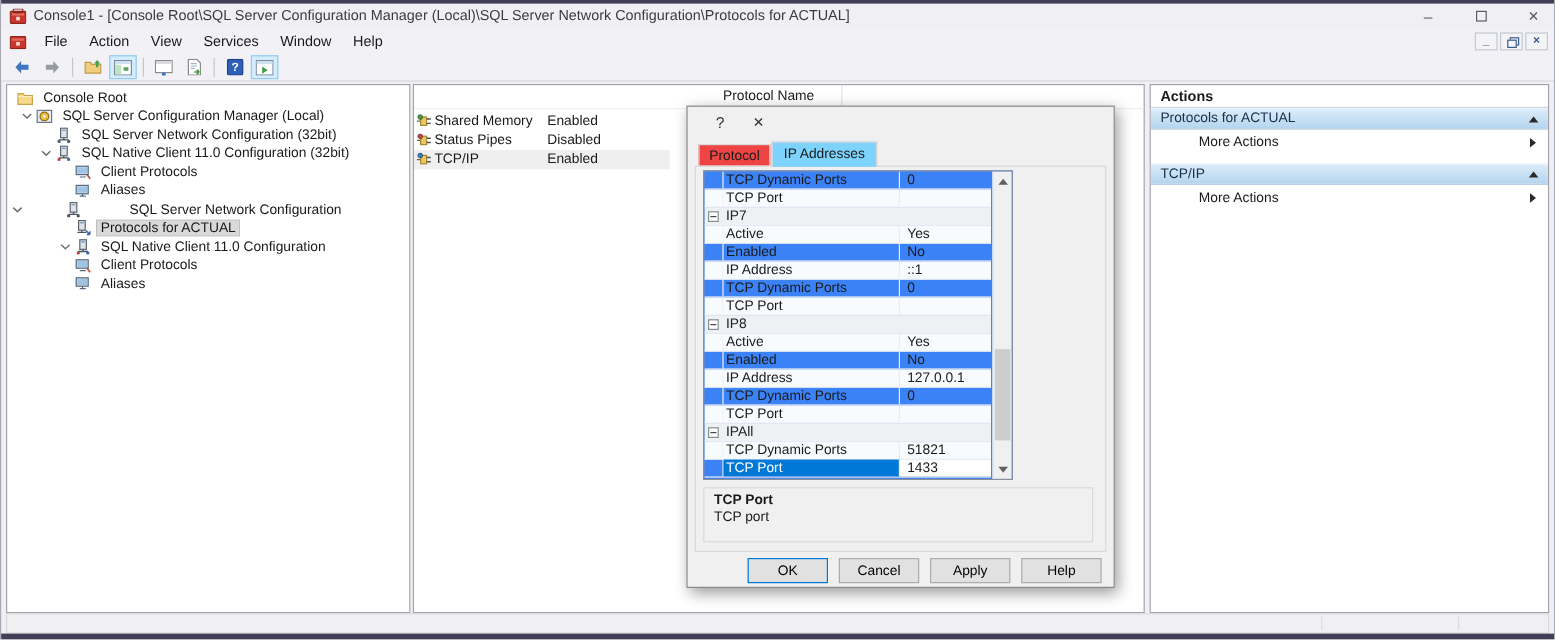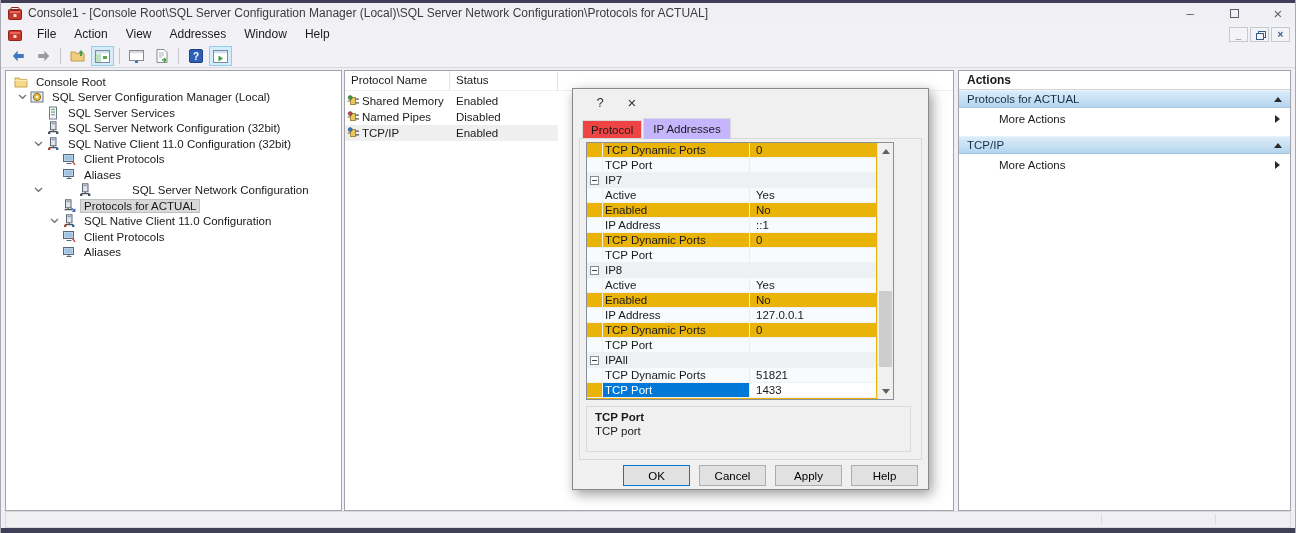--- a/index.html
+++ b/index.html
@@ -42,21 +42,21 @@
 
   
   .tree { padding-top:3px; }
   .tree-row { height:15.5px; display:flex; align-items:center; font-size:11.5px; white-space:nowrap; cursor:default; }
   .tree-row .exp { width:16px; flex:0 0 auto; display:flex; align-items:center; justify-content:center; }
   .tree-row .ticon { width:15px; height:14px; flex:0 0 auto; margin-right:4px; display:flex; align-items:center; }
   .tree-label { padding:0 3px; }
   .tree-row.selected .tree-label { background:#d9d9d9; outline:1px solid #bfbfbf; }
 
   
-  .list-header { display:flex; height:20px; align-items:center; border-bottom:1px solid #f0f0f0; font-size:11.5px; color:#1a1a1a; }
+  .list-header { display:flex; height:20px; align-items:center; border-bottom:1px solid #f0f0f0; font-size:11.5px; color:#1a1a1a;flex-direction:column; }
   .hcell { padding-left:6px; height:20px; line-height:19px; border-right:1px solid #e4e4e4; }
   .hcell.c1 { width:105px; } .hcell.c2 { width:108px; }
   .list-rows { padding-top:2px; }
   .list-row { display:flex; align-items:center; height:16px; width:213px; font-size:11.5px; cursor:default; }
   .list-row.selected { background:#efefef; }
   .list-row .picon { width:17px; display:flex; justify-content:center; flex:0 0 auto; }
   .list-row .pname { width:88px; }
   .list-row .pstatus { padding-left:6px; }
 
   
@@ -68,23 +68,23 @@
   .action-item { height:22px; display:flex; align-items:center; padding:0 10px 0 40px; font-size:11.5px; cursor:default; margin-bottom:6px; }
   .action-item .spacer { flex:1; }
 
   
   .dialog { position:absolute; left:571px; top:88px; width:357px; height:402px; background:#f0f0f0; border:1px solid #898989; box-shadow:3px 4px 12px rgba(0,0,0,.4); z-index:20; }
   .dlg-titlebar { height:26px; display:flex; align-items:center; padding-left:11px; }
   .dlg-title { font-size:12px; color:#1a1a1a; flex:1; }
   .dlg-ctl { width:32px; height:22px; display:flex; align-items:center; justify-content:center; color:#333; font-size:13px; }
   .dlg-tabs { position:absolute; left:6px; right:6px; top:27px; height:22px; padding-left:3px; display:flex; align-items:flex-end; }
   .tab { font-size:11.5px; padding:3px 8px 3px; border:1px solid #d9d9d9; border-bottom:none; background:#ef4444; margin-right:1px; position:relative; top:1px; cursor:default; }
-  .tab.active { background:#c4b5fd; padding:4px 9px; top:1px; z-index:2; }
+  .tab.active { background:#7dd3fc; padding:4px 9px; top:1px; z-index:2; }
   .dlg-page { position:absolute; left:6px; right:6px; top:49px; height:322px; border:1px solid #d9d9d9; background:#f0f0f0; }
-  .grid { position:absolute; left:6px; top:3px; width:308px; height:258px; border:1px solid #898f98; background:#eab308; }
+  .grid { position:absolute; left:6px; top:3px; width:258px; height:258px; border:1px solid #898f98; background:#3b82f6; }
   .grid-rows { position:absolute; left:0; top:0; right:17px; bottom:0; overflow:hidden; }
   .g-row { display:flex; height:15px; font-size:11.5px; align-items:center; border-bottom:1px solid #f0f0f0; }
   .g-row:nth-child(even){ background:#f7fbfe; }
   .g-row .gut { width:16px; align-self:stretch; display:flex; align-items:center; justify-content:center; border-right:1px solid #f0f0f0; flex:0 0 auto; }
   .g-row .glabel { width:147px; padding-left:2px; align-self:stretch; display:flex; align-items:center; border-right:1px solid #ececec; }
   .g-row .gvalue { flex:1; padding-left:6px; align-self:stretch; display:flex; align-items:center; }
   .g-row.section { background:#eef1f4;justify-content:flex-end; }
   .g-row.section .glabel { border-right:none; color:#222; }
   .g-row.selected .glabel { background:#0078d7; color:#fff; }
   .g-row.selected .gvalue { background:#fff; }
@@ -133,21 +133,21 @@
   </div>
 
   <div class="menubar">
     <span class="app-icon">
       <svg width="14" height="13" viewBox="0 0 14 13">
           <rect x="0.5" y="2.5" width="13" height="10" rx="1" fill="#c8372c" stroke="#8f241c"></rect>
           <rect x="2" y="4" width="10" height="2" fill="#e4695f"></rect>
           <rect x="5.5" y="7" width="3" height="3" fill="#f3d9d7"></rect>
         </svg>
     </span>
-    <span id="menu-items"><span class="menu-item">File</span><span class="menu-item">Action</span><span class="menu-item">View</span><span class="menu-item">Addresses</span><span class="menu-item">Window</span><span class="menu-item">Help</span></span>
+    <span id="menu-items"><span class="menu-item">File</span><span class="menu-item">Action</span><span class="menu-item">View</span><span class="menu-item">Services</span><span class="menu-item">Window</span><span class="menu-item">Help</span></span>
     <span class="mdi-controls">
       <span class="mdi-btn">_</span>
       <span class="mdi-btn">
           <span class="restore-glyph"></span>
         </span>
       <span class="mdi-btn">×</span>
     </span>
   </div>
 
   <div class="toolbar" id="toolbar">
@@ -231,32 +231,20 @@
                 <circle cx="7" cy="7" r="3.6" fill="#e9bb3a" stroke="#93701c"></circle>
                 <circle cx="7" cy="7" r="1.2" fill="#fff"></circle>
               </svg>
             </span>
             <span class="tree-label">SQL Server Configuration Manager (Local)</span>
           </div>
           <div class="tree-row" style="padding-left: 24px;">
             <span class="exp"></span>
             <span class="ticon">
               <svg width="14" height="14" viewBox="0 0 14 14">
-                <rect x="3.5" y="1" width="7" height="12" fill="#f4f6f8" stroke="#707a86"></rect>
-                <rect x="5" y="2.8" width="4" height="1.4" fill="#79b979"></rect>
-                <rect x="5" y="5.4" width="4" height="1.4" fill="#79b979"></rect>
-                <rect x="5" y="8" width="4" height="1.4" fill="#9aa4ae"></rect>
-              </svg>
-            </span>
-            <span class="tree-label">SQL Server Services</span>
-          </div>
-          <div class="tree-row" style="padding-left: 24px;">
-            <span class="exp"></span>
-            <span class="ticon">
-              <svg width="14" height="14" viewBox="0 0 14 14">
                 <rect x="4.5" y="0.8" width="5.5" height="8" fill="#dfe4ea" stroke="#5c6570"></rect>
                 <rect x="5.6" y="2" width="3.2" height="1.2" fill="#8fa0b2"></rect>
                 <path d="M7.2 9v1.6M3 10.6h8.4" stroke="#4a525c" stroke-width="1.1" fill="none"></path>
                 <rect x="2" y="10.8" width="2.4" height="2.2" fill="#4a525c"></rect>
                 <rect x="10" y="10.8" width="2.4" height="2.2" fill="#4a525c"></rect>
               </svg>
             </span>
             <span class="tree-label">SQL Server Network Configuration (32bit)</span>
           </div>
           <div class="tree-row" style="padding-left: 24px;">
@@ -292,21 +280,21 @@
             <span class="exp"></span>
             <span class="ticon">
               <svg width="14" height="13" viewBox="0 0 14 13">
                 <rect x="1.5" y="1.5" width="10" height="7" fill="#cfe0ef" stroke="#55687c"></rect>
                 <rect x="2.5" y="2.5" width="8" height="5" fill="#9fc3e0"></rect>
                 <path d="M4.5 10.5h5M6.8 8.5v2" stroke="#55687c"></path>
               </svg>
             </span>
             <span class="tree-label">Aliases</span>
           </div>
-          <div class="tree-row" style="padding-left: 24px; gap: 32px;">
+          <div class="tree-row" style=" gap: 32px;">
             <span class="exp">
               <svg width="9" height="6" viewBox="0 0 9 6">
                 <path d="M1 1l3.5 3.3L8 1" fill="none" stroke="#727272" stroke-width="1.3"></path>
               </svg>
             </span>
             <span class="ticon">
               <svg width="14" height="14" viewBox="0 0 14 14">
                 <rect x="4.5" y="0.8" width="5.5" height="8" fill="#dfe4ea" stroke="#5c6570"></rect>
                 <rect x="5.6" y="2" width="3.2" height="1.2" fill="#8fa0b2"></rect>
                 <path d="M7.2 9v1.6M3 10.6h8.4" stroke="#4a525c" stroke-width="1.1" fill="none"></path>
@@ -391,21 +379,21 @@
           </div>
           <div class="list-row">
             <span class="picon">
               <svg width="13" height="12" viewBox="0 0 13 12">
                 <path d="M0.5 6h3" stroke="#666"></path>
                 <rect x="3.5" y="2.5" width="5" height="7" fill="#e9c95c" stroke="#a8883a"></rect>
                 <path d="M8.5 4.2h3.5M8.5 7.8h3.5" stroke="#555" stroke-width="1.2"></path>
                 <circle cx="3.2" cy="2.6" r="2" fill="#c44" stroke="#333" stroke-width="0.5"></circle>
               </svg>
             </span>
-            <span class="pname">Named Pipes</span>
+            <span class="pname">Status Pipes</span>
             <span class="pstatus">Disabled</span>
           </div>
           <div class="list-row selected">
             <span class="picon">
               <svg width="13" height="12" viewBox="0 0 13 12">
                 <path d="M0.5 6h3" stroke="#666"></path>
                 <rect x="3.5" y="2.5" width="5" height="7" fill="#e9c95c" stroke="#a8883a"></rect>
                 <path d="M8.5 4.2h3.5M8.5 7.8h3.5" stroke="#555" stroke-width="1.2"></path>
                 <circle cx="3.2" cy="2.6" r="2" fill="#2f7fd0" stroke="#333" stroke-width="0.5"></circle>
               </svg>

